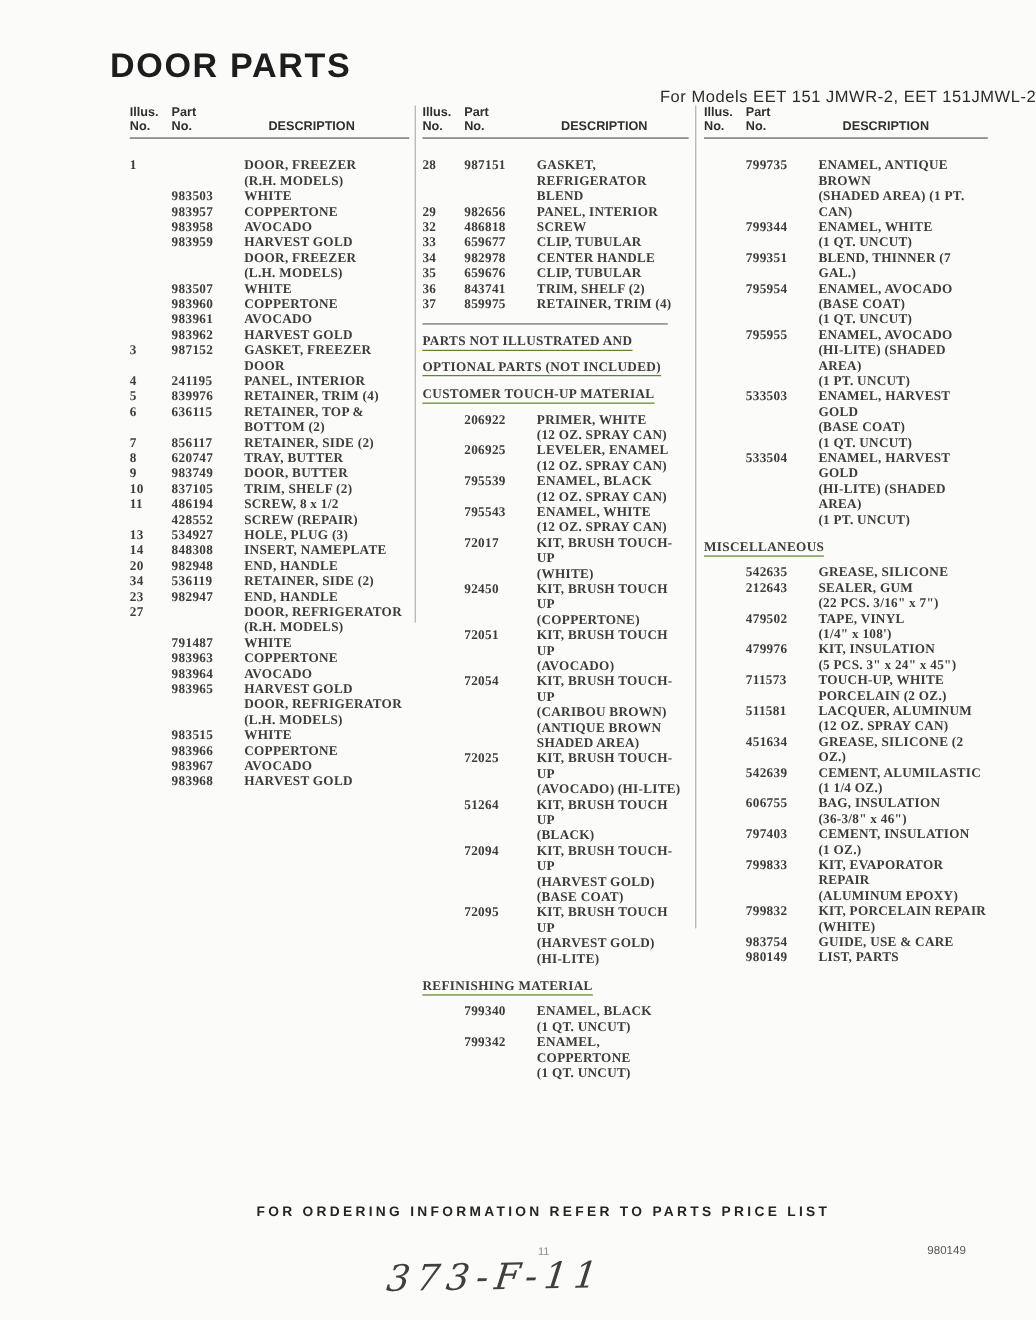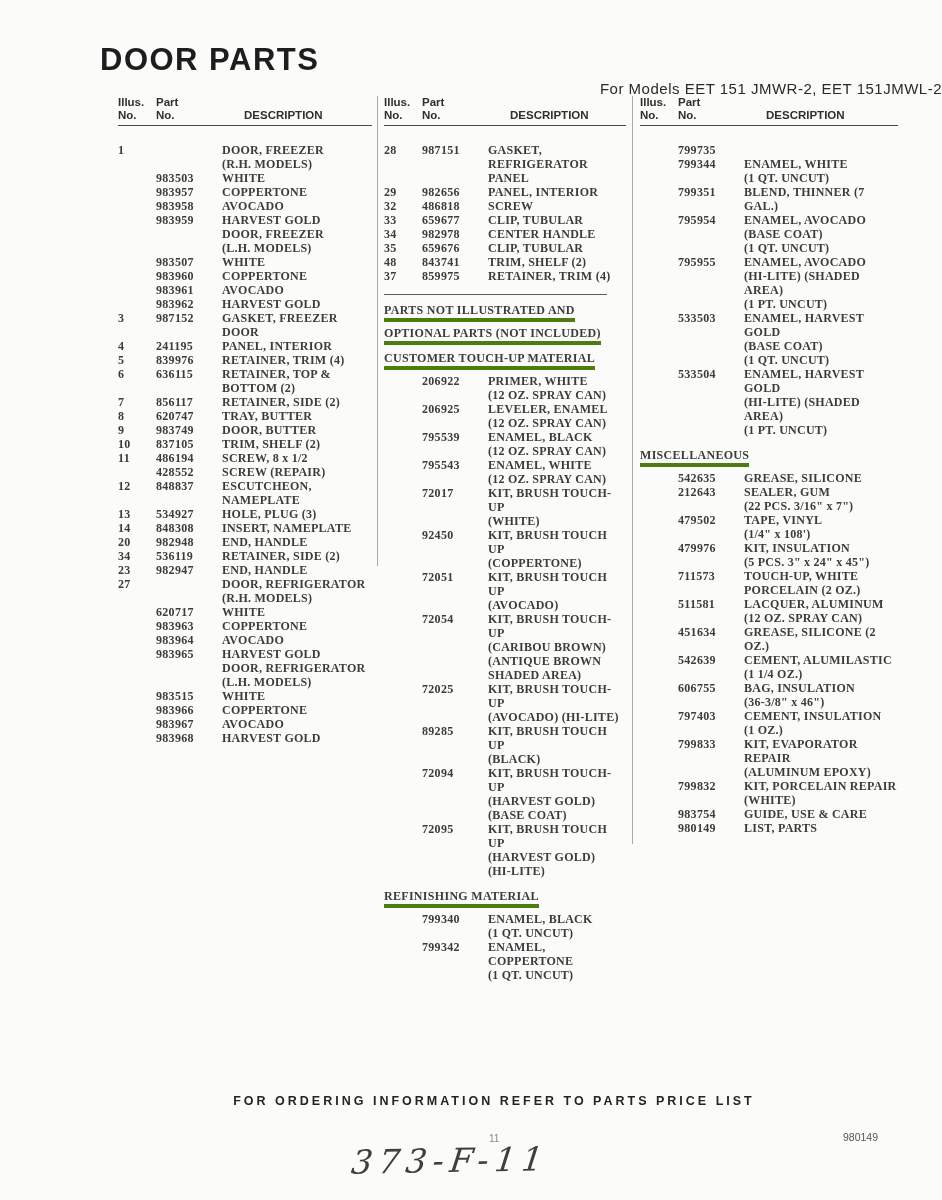--- a/index.html
+++ b/index.html
@@ -28,21 +28,21 @@
   }
   .h1,.h2{display:grid;grid-template-columns:34px 62px 1fr;column-gap:4px;}
   .h2 .desc-label{padding-left:22px;}
   .row{display:grid;grid-template-columns:34px 62px 1fr;column-gap:4px;}
   .ci{letter-spacing:0.3px;}
   .cp{letter-spacing:0.3px;}
   .cd{letter-spacing:0.25px;}
   .section{margin:0;}
   .section.gap{margin-top:11px;}
   .sec-head{margin:2px 0 9px 0;letter-spacing:0.3px;}
-  .sec-head span{border-bottom:4px solid #4d7c0f;padding-bottom:1px;}
+  .sec-head span{border-bottom:1px solid #4d7c0f;padding-bottom:1px;}
   .divider{border-top:1px solid #5a5a5a;width:92%;margin:6px 0 8px 0;}
   .vline{position:absolute;width:1px;background:#8d8d8d;}
   .vline1{left:377px;top:96px;height:470px;opacity:.75;}
   .vline2{left:632px;top:96px;height:748px;opacity:.75;}
   .ordering{
     position:absolute;top:1094px;left:0;right:0;text-align:center;transform:translateX(23px);
     font-family:"Liberation Sans",sans-serif;font-weight:bold;font-size:12.5px;
     letter-spacing:3px;color:#242424;
   }
   .pageno{
@@ -220,27 +220,20 @@
           </div>
         </div>
         <div class="row">
           <span class="ci"></span>
           <span class="cp">428552</span>
           <div class="cd">
             <div class="dl">SCREW (REPAIR)</div>
           </div>
         </div>
         <div class="row">
-          <span class="ci">12</span>
-          <span class="cp">848837</span>
-          <div class="cd">
-            <div class="dl">ESCUTCHEON, NAMEPLATE</div>
-          </div>
-        </div>
-        <div class="row">
           <span class="ci">13</span>
           <span class="cp">534927</span>
           <div class="cd">
             <div class="dl">HOLE, PLUG (3)</div>
           </div>
         </div>
         <div class="row">
           <span class="ci">14</span>
           <span class="cp">848308</span>
           <div class="cd">
@@ -271,21 +264,21 @@
         <div class="row">
           <span class="ci">27</span>
           <span class="cp"></span>
           <div class="cd">
             <div class="dl">DOOR, REFRIGERATOR</div>
             <div class="dl">(R.H. MODELS)</div>
           </div>
         </div>
         <div class="row">
           <span class="ci"></span>
-          <span class="cp">620717</span>
+          <span class="cp">791487</span>
           <div class="cd">
             <div class="dl">WHITE</div>
           </div>
         </div>
         <div class="row">
           <span class="ci"></span>
           <span class="cp">983963</span>
           <div class="cd">
             <div class="dl">COPPERTONE</div>
           </div>
@@ -353,21 +346,21 @@
           <span>No.</span>
           <span class="desc-label">DESCRIPTION</span>
         </div>
       </div>
       <div class="section">
         <div class="row">
           <span class="ci">28</span>
           <span class="cp">987151</span>
           <div class="cd">
             <div class="dl">GASKET, REFRIGERATOR</div>
-            <div class="dl">PANEL</div>
+            <div class="dl">BLEND</div>
           </div>
         </div>
         <div class="row">
           <span class="ci">29</span>
           <span class="cp">982656</span>
           <div class="cd">
             <div class="dl">PANEL, INTERIOR</div>
           </div>
         </div>
         <div class="row">
@@ -392,21 +385,21 @@
           </div>
         </div>
         <div class="row">
           <span class="ci">35</span>
           <span class="cp">659676</span>
           <div class="cd">
             <div class="dl">CLIP, TUBULAR</div>
           </div>
         </div>
         <div class="row">
-          <span class="ci">48</span>
+          <span class="ci">36</span>
           <span class="cp">843741</span>
           <div class="cd">
             <div class="dl">TRIM, SHELF (2)</div>
           </div>
         </div>
         <div class="row">
           <span class="ci">37</span>
           <span class="cp">859975</span>
           <div class="cd">
             <div class="dl">RETAINER, TRIM (4)</div>
@@ -489,21 +482,21 @@
         <div class="row">
           <span class="ci"></span>
           <span class="cp">72025</span>
           <div class="cd">
             <div class="dl">KIT, BRUSH TOUCH-UP</div>
             <div class="dl">(AVOCADO) (HI-LITE)</div>
           </div>
         </div>
         <div class="row">
           <span class="ci"></span>
-          <span class="cp">89285</span>
+          <span class="cp">51264</span>
           <div class="cd">
             <div class="dl">KIT, BRUSH TOUCH UP</div>
             <div class="dl">(BLACK)</div>
           </div>
         </div>
         <div class="row">
           <span class="ci"></span>
           <span class="cp">72094</span>
           <div class="cd">
             <div class="dl">KIT, BRUSH TOUCH-UP</div>
@@ -550,20 +543,24 @@
         <div class="h2">
           <span>No.</span>
           <span>No.</span>
           <span class="desc-label">DESCRIPTION</span>
         </div>
       </div>
       <div class="section">
         <div class="row">
           <span class="ci"></span>
           <span class="cp">799735</span>
+          <div class="cd">
+            <div class="dl">ENAMEL, ANTIQUE BROWN</div>
+            <div class="dl">(SHADED AREA) (1 PT. CAN)</div>
+          </div>
         </div>
         <div class="row">
           <span class="ci"></span>
           <span class="cp">799344</span>
           <div class="cd">
             <div class="dl">ENAMEL, WHITE</div>
             <div class="dl">(1 QT. UNCUT)</div>
           </div>
         </div>
         <div class="row">

